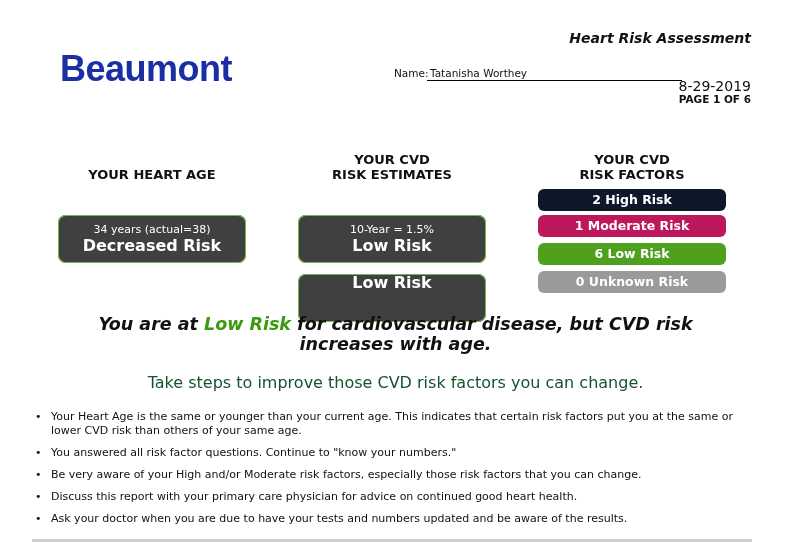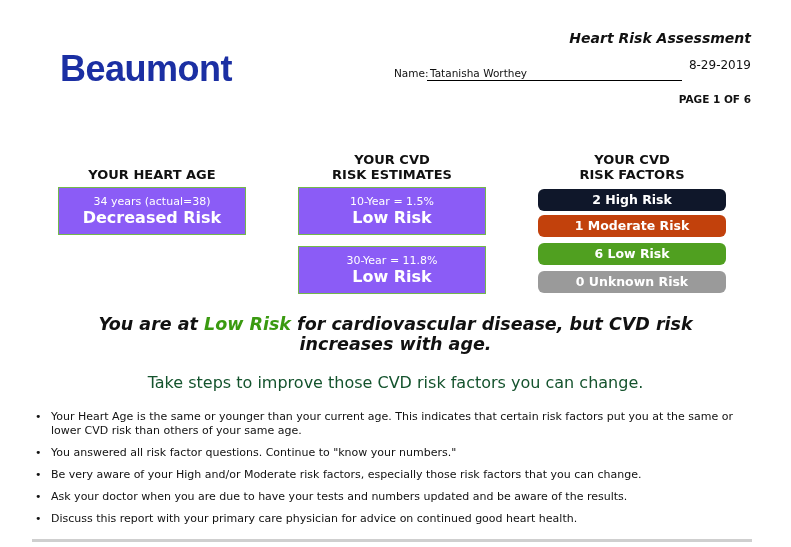--- a/index.html
+++ b/index.html
@@ -21,51 +21,52 @@
   .doc-title {
     right: 40px; top: 30px; font-size: 14px; font-weight: bold; font-style: italic;
     color: #111;
   }
   .name-row { left: 394px; top: 67px; font-size: 10.5px; color: #111; }
   .name-label { display: inline-block; }
   .name-value {
     position: absolute; left: 33px; top: 0; width: 252px; white-space: nowrap;
     border-bottom: 1px solid #000000; padding-left: 3px; line-height: 13px;
   }
-  .date { right: 40px; top: 58px; font-size: 12px; }
+  .date { right: 40px; top: 78px; font-size: 14px; }
   .page-num { right: 40px; top: 93px; font-size: 10.5px; font-weight: bold; }
 
   
   .col-heading {
     font-size: 13px; font-weight: bold; text-align: center; line-height: 15px;
     color: #111;
   }
   .h1 { left: 58px; width: 188px; top: 167px; }
   .h2 { left: 298px; width: 188px; top: 152px; }
   .h3 { left: 538px; width: 188px; top: 152px; }
 
   
   .result-box {
-    background: #8b5cf6; border-radius: 0; color: #fff; text-align: center;
+    background: #404040; border-radius: 8px; color: #fff; text-align: center;
     box-shadow: 0 0 0 1px #74b84a inset;
+    margin-top: 28px;
   }
   .result-box .sub { font-size: 11px; line-height: 14px; padding-top: 8px; }
   .result-box .main { font-size: 16px; font-weight: bold; line-height: 18px; }
   .rb-heart { left: 58px; top: 187px; width: 188px; height: 48px; }
   .rb-10 { left: 298px; top: 187px; width: 188px; height: 48px; }
   .rb-30 { left: 298px; top: 246px; width: 188px; height: 48px; }
 
   
   .risk-bar {
     left: 538px; width: 188px; height: 22px; border-radius: 6px;
     color: #fff; font-weight: bold; font-size: 12.5px; line-height: 22px;
     text-align: center;
   }
   .rf-high { top: 189px; background: #0f172a; }
-  .rf-mod { top: 215px; background: #c2410c; }
+  .rf-mod { top: 215px; background: #be185d; }
   .rf-low { top: 243px; background: #50a020; }
   .rf-unk { top: 271px; background: #9a9a9a; }
 
   
   .summary {
     left: 60px; width: 671px; top: 314px; text-align: center;
     font-size: 17.5px; font-weight: bold; font-style: italic; line-height: 20px;
     color: #111;
   }
   .summary .hl { color: #3a9a10; }
@@ -112,34 +113,33 @@
 <div class="abs result-box rb-heart">
   <div class="sub">34 years (actual=38)</div>
   <div class="main">Decreased Risk</div>
 </div>
 
 <div class="abs result-box rb-10">
   <div class="sub">10-Year = 1.5%</div>
   <div class="main">Low Risk</div>
 </div>
 <div class="abs result-box rb-30">
-  <div class="sub">30-Year = 11.8%</div>
   <div class="main">Low Risk</div>
 </div>
 
 <div class="abs risk-bar rf-high">2 High Risk</div>
 <div class="abs risk-bar rf-mod">1 Moderate Risk</div>
 <div class="abs risk-bar rf-low">6 Low Risk</div>
 <div class="abs risk-bar rf-unk">0 Unknown Risk</div>
 
 <div class="abs summary">
   <span>You are at </span><span class="hl">Low Risk</span><span> for cardiovascular disease, but CVD risk increases with age.</span>
 </div>
 <div class="abs tagline">Take steps to improve those CVD risk factors you can change.</div>
 
 <ul class="abs bullets">
   <li>Your Heart Age is the same or younger than your current age. This indicates that certain risk factors put you at the same or lower CVD risk than others of your same age.</li>
   <li>You answered all risk factor questions. Continue to "know your numbers."</li>
   <li>Be very aware of your High and/or Moderate risk factors, especially those risk factors that you can change.</li>
+  <li>Discuss this report with your primary care physician for advice on continued good heart health.</li>
   <li>Ask your doctor when you are due to have your tests and numbers updated and be aware of the results.</li>
-  <li>Discuss this report with your primary care physician for advice on continued good heart health.</li>
 </ul>
 <div class="abs rule"></div>
 
 </body></html>

